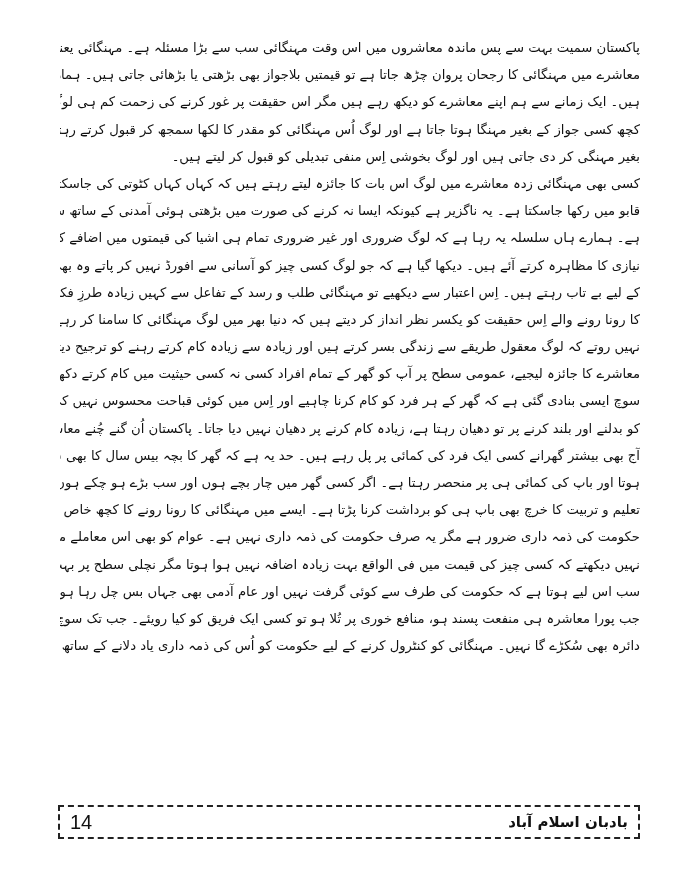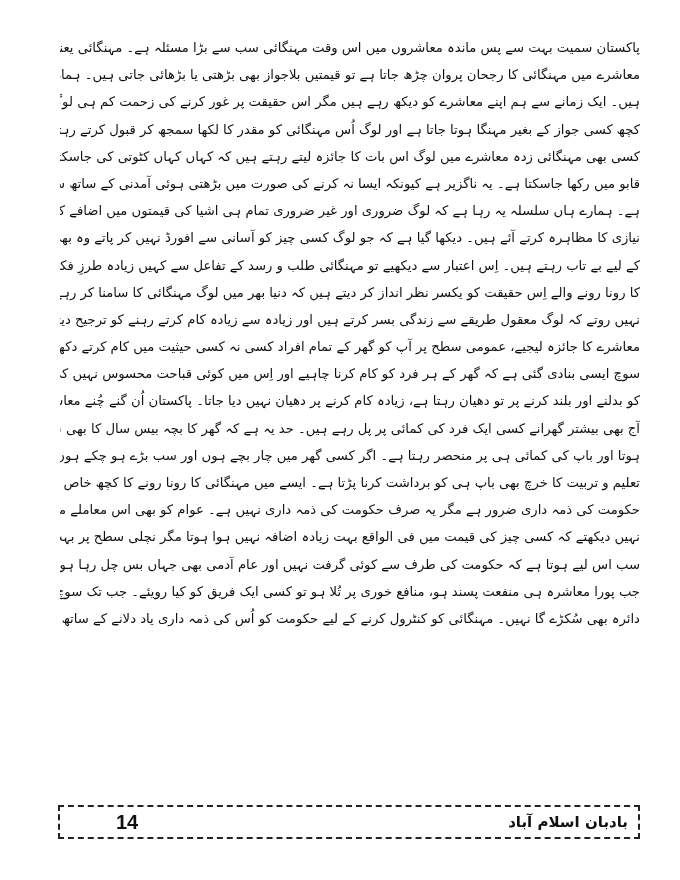--- a/index.html
+++ b/index.html
@@ -40,44 +40,44 @@
     width: 582px; height: 34px;
     border: 2px dashed #222222;
     box-sizing: border-box;
     display: flex;
     align-items: center;
     justify-content: space-between;
     padding: 0 10px;
   }
   .page-number {
     font-family: "Liberation Sans", sans-serif;
-    font-weight: bold;
+    font-weight: normal;
     font-size: 20px;
     color: #111111;
     direction: ltr;
-    margin-left: 46px;
   }
   .magazine-title {
     font-family: "DejaVu Sans", sans-serif;
     font-weight: bold;
     font-size: 15px;
     color: #111111;
     direction: rtl;
     text-align: right;
   }
 </style>
 </head>
 <body>
 
 <div class="page">
   <p class="para">
     <span class="line">پاکستان سمیت بہت سے پس ماندہ معاشروں میں اس وقت مہنگائی سب سے بڑا مسئلہ ہے۔ مہنگائی یعنی قیمتوں کا بڑھتے جانا۔ جب کسی</span>
     <span class="line">معاشرے میں مہنگائی کا رجحان پروان چڑھ جاتا ہے تو قیمتیں بلاجواز بھی بڑھتی یا بڑھائی جاتی ہیں۔ ہمارے ہاں بھی معاملات کچھ ایسے ہی</span>
     <span class="line">ہیں۔ ایک زمانے سے ہم اپنے معاشرے کو دیکھ رہے ہیں مگر اس حقیقت پر غور کرنے کی زحمت کم ہی لوگ گوارا کرتے ہیں کہ بہت</span>
     <span class="line">کچھ کسی جواز کے بغیر مہنگا ہوتا جاتا ہے اور لوگ اُس مہنگائی کو مقدر کا لکھا سمجھ کر قبول کرتے رہتے ہیں۔ بہت سی چیزیں کسی جواز کے</span>
+    <span class="line last">بغیر مہنگی کر دی جاتی ہیں اور لوگ بخوشی اِس منفی تبدیلی کو قبول کر لیتے ہیں۔</span>
   </p>
   <p class="para">
     <span class="line">کسی بھی مہنگائی زدہ معاشرے میں لوگ اس بات کا جائزہ لیتے رہتے ہیں کہ کہاں کہاں کٹوتی کی جاسکتی ہے، کن کن اخراجات کو</span>
     <span class="line">قابو میں رکھا جاسکتا ہے۔ یہ ناگزیر ہے کیونکہ ایسا نہ کرنے کی صورت میں بڑھتی ہوئی آمدنی کے ساتھ ساتھ مہنگائی بھی بڑھتی جاتی</span>
     <span class="line">ہے۔ ہمارے ہاں سلسلہ یہ رہا ہے کہ لوگ ضروری اور غیر ضروری تمام ہی اشیا کی قیمتوں میں اضافے کے حوالے سے بے حسی اور بے</span>
     <span class="line">نیازی کا مظاہرہ کرتے آئے ہیں۔ دیکھا گیا ہے کہ جو لوگ کسی چیز کو آسانی سے افورڈ نہیں کر پاتے وہ بھی اُسے پانے اور صَرف کرنے</span>
     <span class="line">کے لیے بے تاب رہتے ہیں۔ اِس اعتبار سے دیکھیے تو مہنگائی طلب و رسد کے تفاعل سے کہیں زیادہ طرزِ فکر و عمل کا معاملہ ہے۔ مہنگائی</span>
     <span class="line">کا رونا رونے والے اِس حقیقت کو یکسر نظر انداز کر دیتے ہیں کہ دنیا بھر میں لوگ مہنگائی کا سامنا کر رہے ہیں مگر اُس کا رونا اِس لیے</span>
     <span class="line">نہیں روتے کہ لوگ معقول طریقے سے زندگی بسر کرتے ہیں اور زیادہ سے زیادہ کام کرتے رہنے کو ترجیح دیتے ہیں۔ کسی بھی ترقی یافتہ</span>
     <span class="line">معاشرے کا جائزہ لیجیے، عمومی سطح پر آپ کو گھر کے تمام افراد کسی نہ کسی حیثیت میں کام کرتے دکھائی دیں گے۔ ایسا اس لیے ہے کہ</span>

